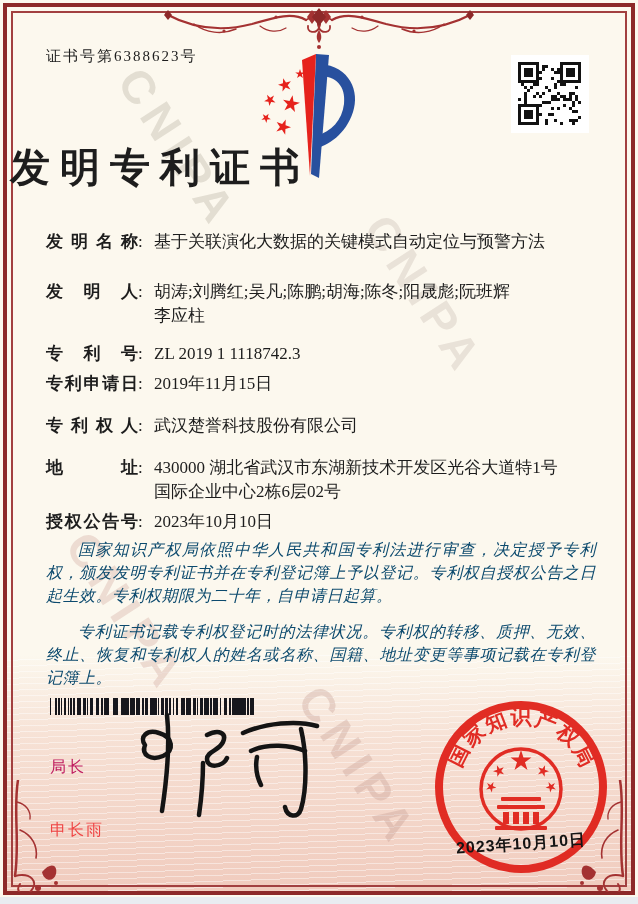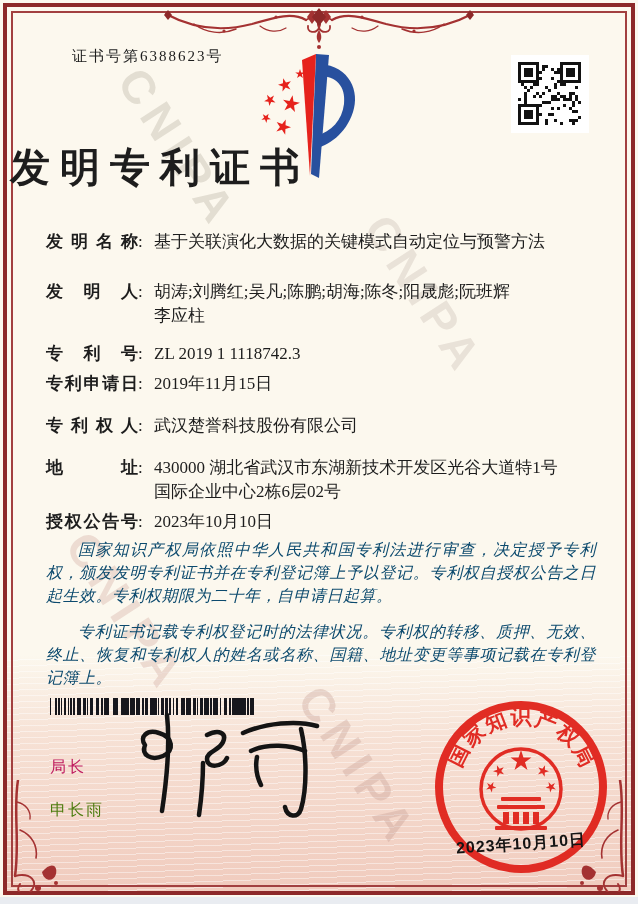--- a/index.html
+++ b/index.html
@@ -15,21 +15,21 @@
   .wm1{left:152px;top:58px;color:rgba(128,118,102,0.20);}
   .wm2{left:398px;top:205px;color:rgba(158,138,128,0.20);}
   .wm3{left:100px;top:522px;color:rgba(202,156,146,0.30);}
   .wm4{left:332px;top:676px;color:rgba(188,146,136,0.30);}
 
   .pink-overlay{position:absolute;left:4px;right:4px;bottom:5px;height:238px;z-index:0;
       background:
         repeating-linear-gradient(178deg, rgba(255,255,255,0) 0 5px, rgba(255,255,255,0.45) 5px 6px),
         linear-gradient(to bottom, rgba(245,213,200,0) 0%, rgba(242,206,192,0.55) 35%, rgba(239,198,184,0.9) 100%);}
 
-  .cert-number{position:absolute;left:46px;top:47px;font-size:15px;letter-spacing:2px;z-index:2;margin-left:26px;}
+  .cert-number{position:absolute;left:46px;top:47px;font-size:15px;letter-spacing:2px;z-index:2;}
 
   .logo{position:absolute;left:256px;top:52px;width:106px;height:132px;z-index:2;}
   .qr{position:absolute;left:511px;top:55px;width:78px;height:78px;background:#fff;z-index:2;}
   .qr svg{position:absolute;left:7px;top:7px;fill:#121212;}
 
   .title{position:absolute;left:0;right:0;top:140px;text-align:left;font-size:40px;
          font-weight:700;letter-spacing:10px;text-indent:10px;z-index:2;}
 
   .r{position:absolute;left:46px;right:38px;font-size:17px;white-space:nowrap;z-index:2;}
   .flabel{display:inline-block;width:92px;text-align:justify;text-align-last:justify;font-weight:bold;}
@@ -42,22 +42,22 @@
 
   .legal{position:absolute;left:46px;right:42px;top:538px;z-index:2;}
   .legal p{margin:0 0 13px 0;font-size:16px;line-height:23px;font-style:italic;
            letter-spacing:0.5px;text-indent:2em;text-align:justify;color:#0c4a6e;}
 
   .barcode{position:absolute;left:50px;top:698px;width:206px;height:17px;z-index:2;}
   .barcode svg{fill:#17171d;}
 
   .sig-title{position:absolute;left:50px;top:757px;font-family:"Liberation Sans","DejaVu Sans",sans-serif;
              font-size:16px;letter-spacing:2px;color:#be185d;z-index:2;}
-  .sig-name{position:absolute;left:50px;top:800px;font-family:"Liberation Sans","DejaVu Sans",sans-serif;
-            font-size:16px;letter-spacing:2px;color:#4d7c0f;z-index:2;}
+  .sig-name{position:absolute;left:50px;top:820px;font-family:"Liberation Sans","DejaVu Sans",sans-serif;
+            font-size:16px;letter-spacing:2px;color:#ef4444;z-index:2;}
   .signature{position:absolute;left:115px;top:693px;width:225px;height:145px;z-index:2;}
 
   .seal{position:absolute;left:428px;top:694px;width:186px;height:186px;z-index:3;}
   .seal-date{position:absolute;left:0;right:0;top:140px;text-align:center;
              font-family:"Liberation Sans","DejaVu Sans",sans-serif;font-weight:700;
              font-size:16px;color:#141414;transform:rotate(-4deg);letter-spacing:1px;}
 
   .flourish{position:absolute;left:50%;margin-left:-155px;top:4px;width:310px;height:48px;z-index:2;}
   .corner{position:absolute;bottom:6px;width:72px;height:112px;z-index:2;}
   .corner.bl{left:8px;} .corner.br{right:8px;transform:scaleX(-1);}

